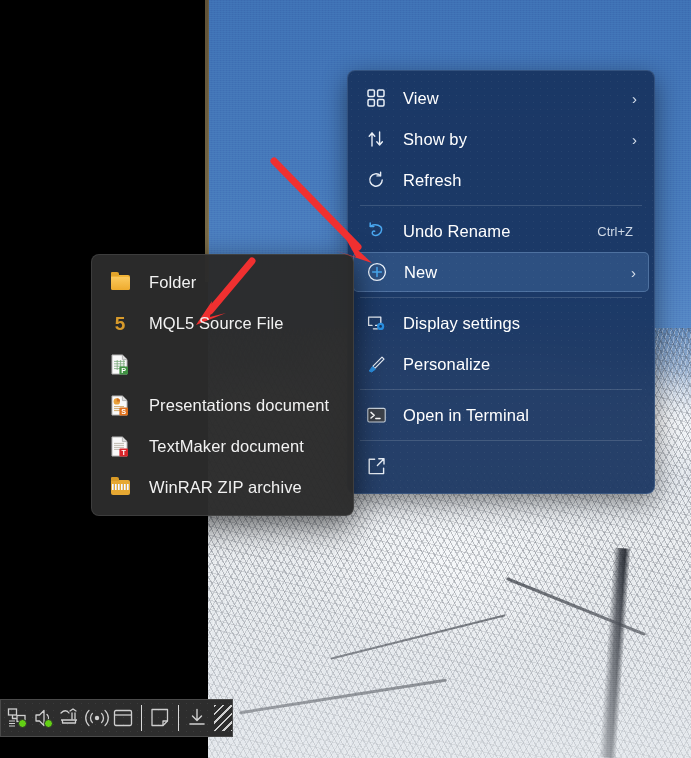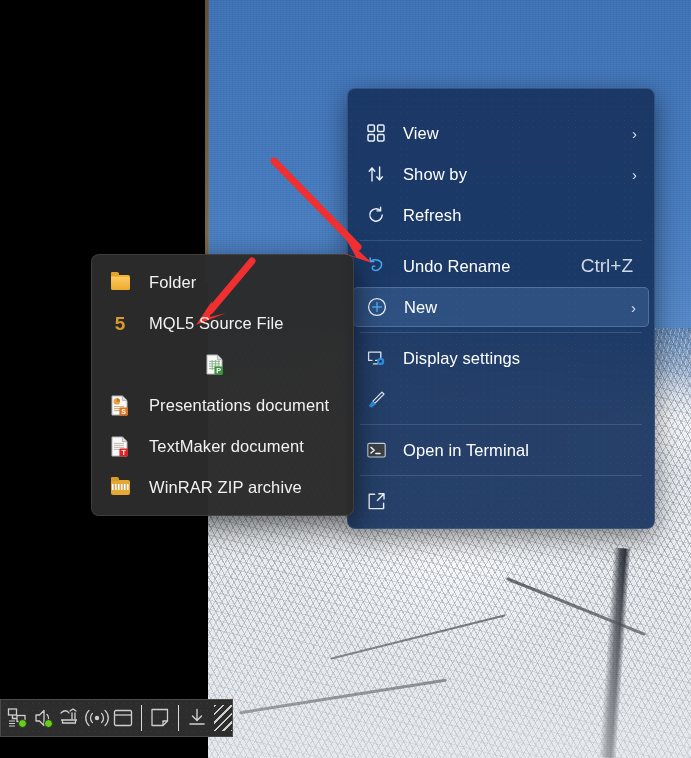--- a/index.html
+++ b/index.html
@@ -93,27 +93,27 @@
   .edge-strip {
     position: absolute;
     left: 205px; top: 0; width: 4px; height: 282px;
     background: linear-gradient(180deg,#6a5a3c,#8a7a52);
     opacity:.9;
   }
 
   
   .ctx-menu {
     position: absolute;
-    left: 347px; top: 88px;
+    left: 347px; top: 70px;
     width: 306px;
     background: rgba(24, 52, 96, .93);
     border: 1px solid rgba(120,150,190,.28);
     border-radius: 8px;
     box-shadow: 0 8px 26px rgba(0,0,0,.46);
-    padding: 23px 0 6px 0;
+    padding: 6px 0 6px 0;
     backdrop-filter: blur(28px);
     overflow: hidden;
   }
   .ctx-menu::before {
     content:"";
     position:absolute; inset:0;
     background-image: radial-gradient(rgba(255,255,255,.05) .6px, transparent .7px);
     background-size: 7px 7px;
     pointer-events:none;
   }
@@ -132,21 +132,21 @@
   }
   .mi .ico {
     width: 22px; height: 22px;
     margin-right: 16px;
     display: flex; align-items: center; justify-content: center;
     flex: 0 0 22px;
   }
   .mi .lbl { flex: 1 1 auto; letter-spacing: .1px; }
   .mi .accel {
     color: #cfd9e6;
-    font-size: 19px;
+    font-size: 13px;
     margin-left: auto;
     padding-right: 6px;
   }
   .mi .chev {
     margin-left: auto;
     color: #d7e0ec;
     font-size: 15px;
     padding-right: 2px;
   }
   .mi.hl {
@@ -173,21 +173,21 @@
     padding: 6px 0 7px 0;
     overflow: hidden;
   }
   .sub-menu::before {
     content:"";
     position:absolute; inset:0;
     background-image: radial-gradient(rgba(255,255,255,.045) .6px, transparent .7px);
     background-size: 8px 8px;
     pointer-events:none;
   }
-  .sub-menu .mi { font-size: 16.5px; height: 40px; color:#f2f2f2;justify-content:center; }
+  .sub-menu .mi { font-size: 16.5px; height: 40px; color:#f2f2f2; }
   .sub-menu .mi .ico { margin-right: 18px; }
 
   
   svg { display:block; }
   .ic-folder {
     width:19px;height:15px;position:relative;
     background:#f2b437;border-radius:1px 2px 2px 2px;
   }
   .ic-folder::before{
     content:"";position:absolute;left:0;top:-3px;width:8px;height:4px;
@@ -340,20 +340,21 @@
       <span class="lbl">Display settings</span>
     </div>
 
     <div class="mi">
       <span class="ico">
         <svg width="19" height="19" viewBox="0 0 19 19">
           <path d="M16.4 1.6 L7.2 10.8 L9.2 12.8 L18.4 3.6 Z" fill="none" stroke="#e8eef6" stroke-width="1.2" stroke-linejoin="round" transform="translate(-1.4,0.6)"></path>
           <path d="M5.6 11.4 L8.4 14.2 L4.6 17 L2.2 16 Z" fill="#2a8fe0" stroke="#2a8fe0" stroke-width="1" stroke-linejoin="round"></path>
         </svg>
       </span>
+      <span class="lbl">Personalize</span>
     </div>
 
     <div class="sep"></div>
 
     <div class="mi">
       <span class="ico">
         <svg width="19" height="17" viewBox="0 0 19 17">
           <rect x="0.8" y="1.4" width="17.4" height="13.6" rx="1.4" fill="#3c4148" stroke="#c9d2dc" stroke-width="1.1"></rect>
           <path d="M4 5.4 L7.2 8.2 L4 11" fill="none" stroke="#ffffff" stroke-width="1.5" stroke-linecap="round" stroke-linejoin="round"></path>
           <path d="M8.8 11.4 H13" stroke="#ffffff" stroke-width="1.5" stroke-linecap="round"></path>

